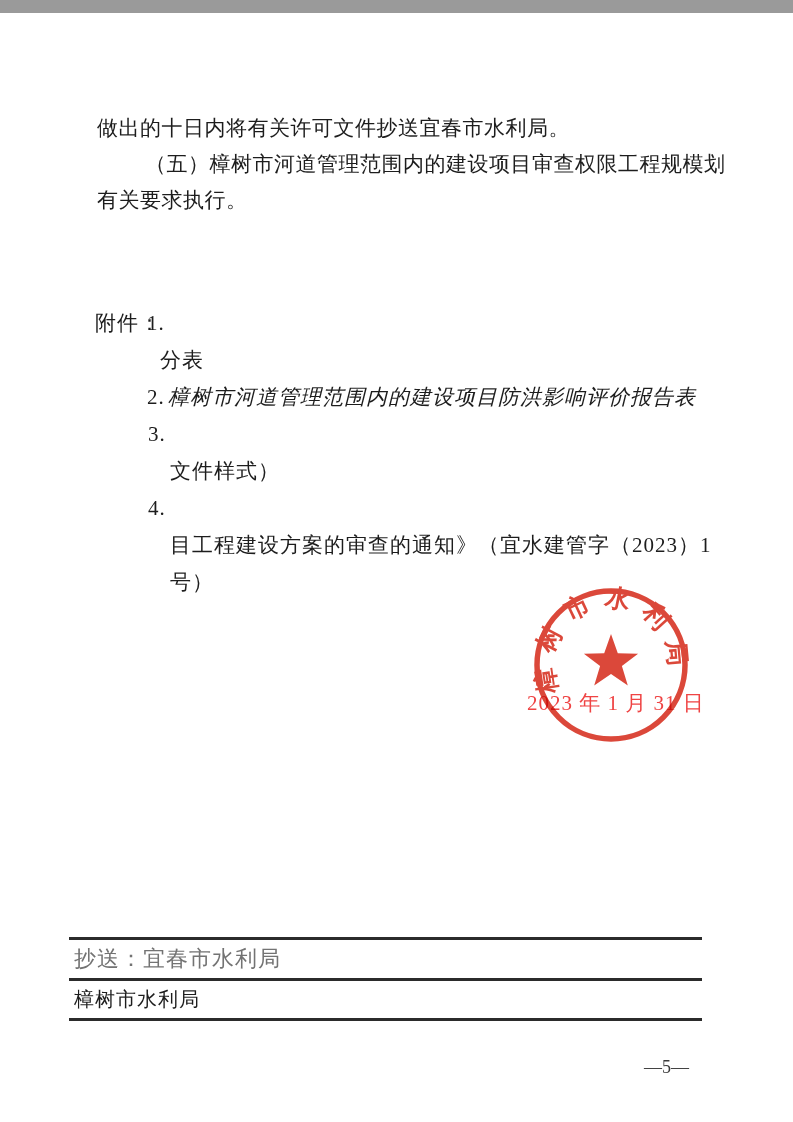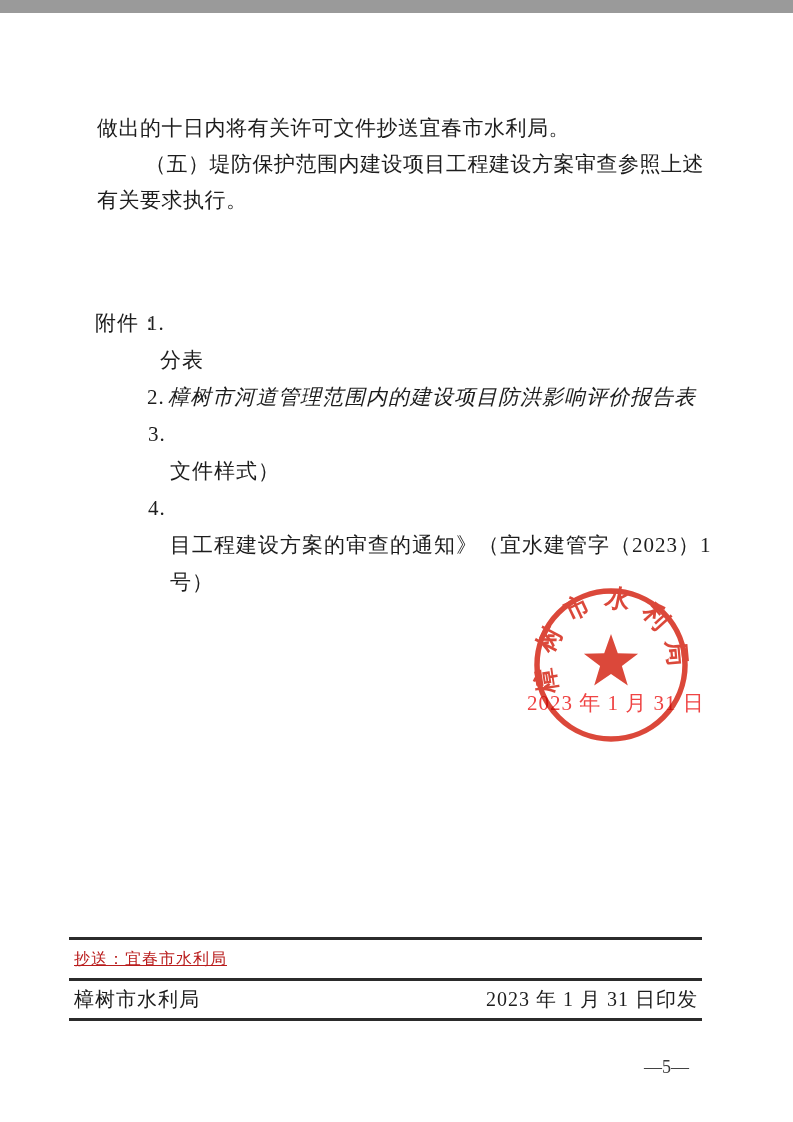--- a/index.html
+++ b/index.html
@@ -55,26 +55,25 @@
     height: 2.5px;
     background: #2b2b2b;
   }
   .rule-a { top: 924px; }
   .rule-b { top: 965px; }
   .rule-c { top: 1005px; }
   .footer-row1 {
     position: absolute;
     left: 74px;
     top: 931px;
-    font-size: 16px;
+    font-size: 22px;
     line-height: 30px;
     letter-spacing: 1px;
     white-space: nowrap;
-    color: #b91c1c;
-    text-decoration: underline;
+    color: #737373;
   }
   .footer-row2 {
     position: absolute;
     left: 74px;
     top: 971px;
     width: 624px;
     display: flex;
     justify-content: space-between;
     font-size: 20px;
     line-height: 30px;
@@ -92,21 +91,21 @@
     letter-spacing: 0px;
     white-space: nowrap;
   }
 </style>
 </head>
 <body>
 
 <div class="page">
 
   <div class="line" style="left:97px; top:97px;">做出的十日内将有关许可文件抄送宜春市水利局。</div>
-  <div class="line" style="left:145px; top:133px;">（五）堤防保护范围内建设项目工程建设方案审查参照上述</div>
+  <div class="line" style="left:145px; top:133px;">（五）樟树市河道管理范围内的建设项目审查权限工程规模划</div>
   <div class="line" style="left:97px; top:169px;">有关要求执行。</div>
 
   <div class="line att-line" style="left:95px; top:292px;">附件：</div>
 
   <div class="line att-line" style="left:147px; top:292px;">1.</div>
   <div class="line att-line" style="left:160px; top:329px;">分表</div>
 
   <div class="line att-line" style="left:147px; top:366px;">2.</div>
   <div class="line att-line" style="left:168px; top:366px;font-style:italic;">樟树市河道管理范围内的建设项目防洪影响评价报告表</div>
 
@@ -131,20 +130,19 @@
   </svg>
 
   <div class="footer-rule rule-a"></div>
 
   <div class="footer-row1">抄送：宜春市水利局</div>
 
   <div class="footer-rule rule-b"></div>
 
   <div class="footer-row2">
     <span>樟树市水利局</span>
-    <span>2023 年 1 月 31 日印发</span>
   </div>
 
   <div class="footer-rule rule-c"></div>
 
   <div class="page-number">—5—</div>
 
 </div>
 
 </body></html>

